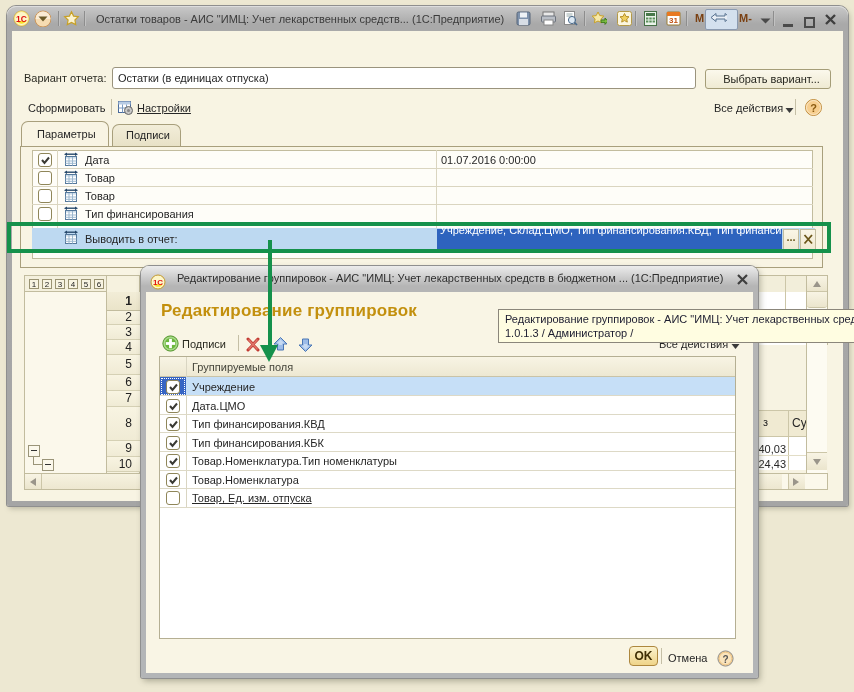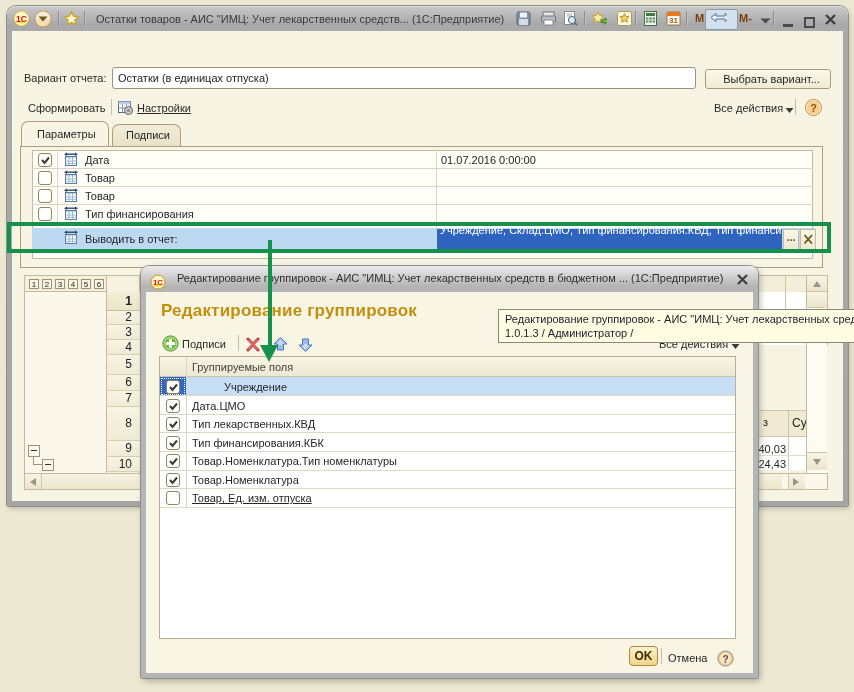--- a/index.html
+++ b/index.html
@@ -412,23 +412,23 @@
         <svg width="13" height="13">
           <path d="M3 6 L5.5 9 L10 3.5" fill="none" stroke="#3a3a34" stroke-width="2"></path>
         </svg>
       </div>
     <div class="chk" style="left:166px;top:473px;">
         <svg width="13" height="13">
           <path d="M3 6 L5.5 9 L10 3.5" fill="none" stroke="#3a3a34" stroke-width="2"></path>
         </svg>
       </div>
     <div class="chk" style="left:166px;top:491px;"></div>
-    <div class="t" style="left:192px;top:381px;margin-left:32px;">Учреждение</div>
+    <div class="t" style="left:192px;top:381px;">Учреждение</div>
     <div class="t" style="left:192px;top:400px;">Дата.ЦМО</div>
-    <div class="t" style="left:192px;top:418px;">Тип лекарственных.КВД</div>
+    <div class="t" style="left:192px;top:418px;">Тип финансирования.КВД</div>
     <div class="t" style="left:192px;top:437px;">Тип финансирования.КБК</div>
     <div class="t" style="left:192px;top:455px;">Товар.Номенклатура.Тип номенклатуры</div>
     <div class="t" style="left:192px;top:474px;">Товар.Номенклатура</div>
     <div class="t" style="left:192px;top:492px;text-decoration:underline;">Товар, Ед. изм. отпуска</div>
   </div>
 
   <div class="abs" style="left:629px;top:646px;width:29px;height:20px;background:linear-gradient(#FBF2CD,#EFD489);border:1px solid #AD873E;border-radius:4px;box-sizing:border-box;font-size:12px;font-weight:bold;color:#3f2f05;text-align:center;line-height:18px;">OK</div>
   <div class="abs" style="left:661px;top:648px;width:1px;height:16px;background:#C5BFA6;"></div>
   <div class="t" style="left:668px;top:652px;">Отмена</div>
   <svg class="abs" style="left:717px;top:650px;" width="17" height="17">

